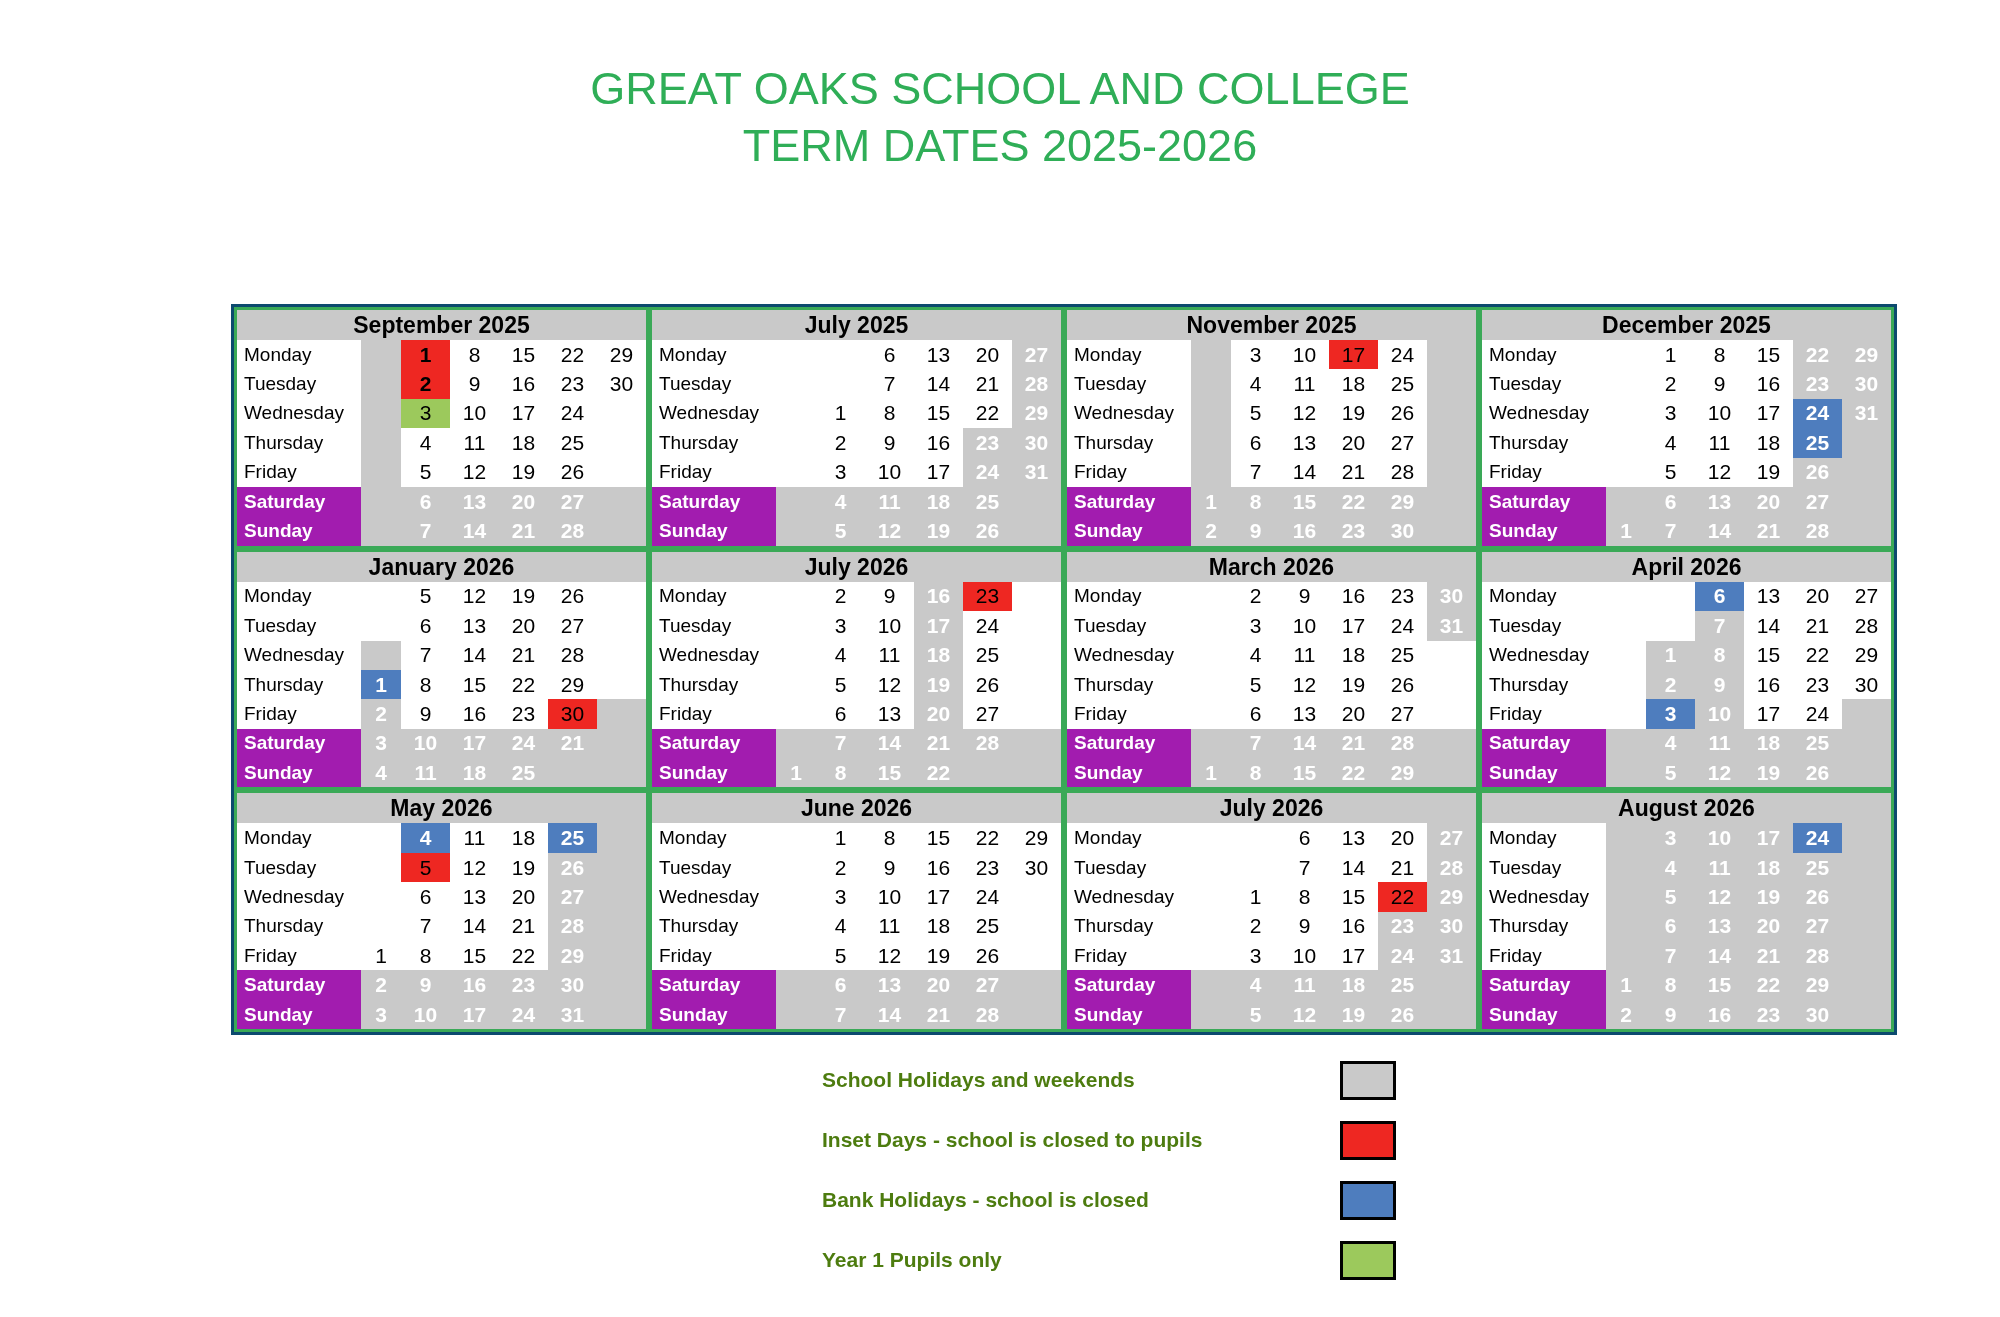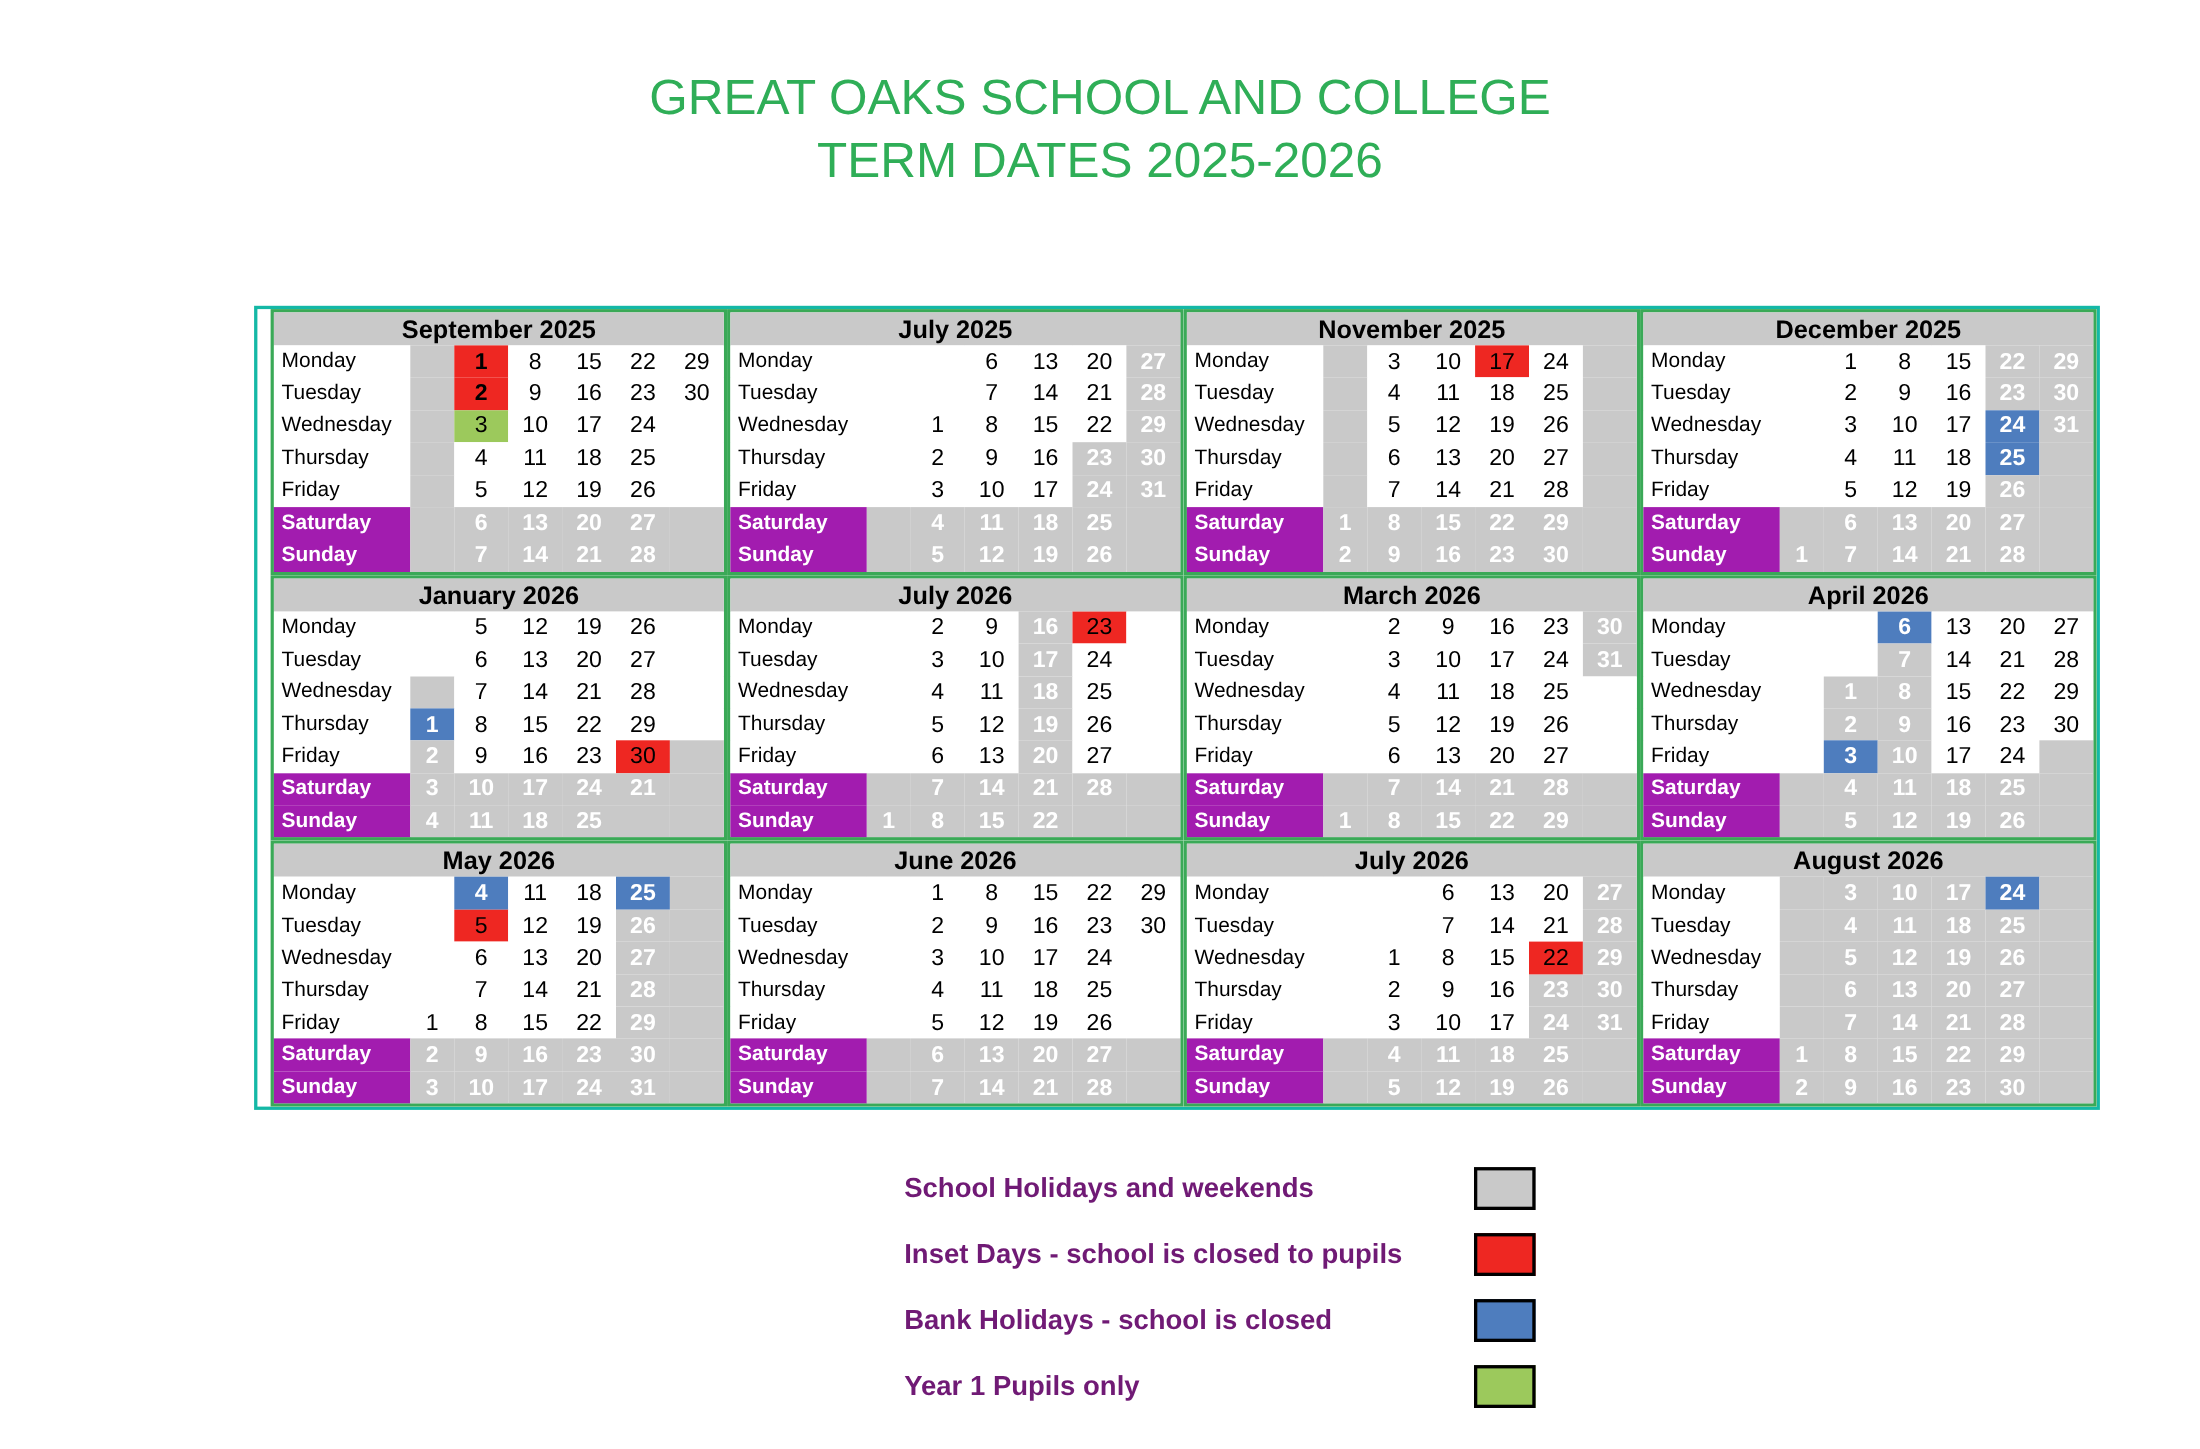--- a/index.html
+++ b/index.html
@@ -6,24 +6,23 @@
   body{
     width:2000px;height:1317px;position:relative;background:#ffffff;
     font-family:"Liberation Sans",sans-serif;overflow:hidden;
   }
   .title{
     position:absolute;top:60px;left:0;width:100%;
     text-align:center;font-weight:normal;font-size:45px;line-height:1.27;
     color:#2fae57;letter-spacing:0px;
   }
   .cal{
-    position:absolute;left:231px;top:278px;
+    position:absolute;left:231px;top:304px;
     display:grid;grid-template-columns:repeat(4,415px);
-    border:3px solid #14b8a6;
-    padding-left:12px;
+    border:3px solid #0c4a6e;
   }
   .month{border:3px solid #3aa957;box-sizing:border-box;background:#ffffff;}
   .month-header{
     height:30px;background:#c9c9c9;color:#000;
     font-weight:bold;font-size:23px;line-height:30px;text-align:center;
   }
   .mrow{
     display:grid;grid-template-columns:124px 40px repeat(5,1fr);
     height:29.4px;
   }
@@ -34,21 +33,21 @@
   .label{justify-content:flex-start;padding-left:7px;font-size:19px;background:#fff;color:#000;}
   .label.weekend{background:#a21caf;color:#fff;font-weight:bold;}
   .bg-w{background:#ffffff;color:#000;}
   .bg-g{background:#c9c9c9;color:#ffffff;font-weight:bold;}
   .bg-b{background:#4e7dbe;color:#ffffff;font-weight:bold;}
   .bg-r{background:#ee2722;color:#000000;}
   .bg-y{background:#9cc95c;color:#000000;}
   .bold{font-weight:bold;}
   .legend{position:absolute;left:822px;top:1050px;}
   .legend-item{display:flex;align-items:center;height:60px;}
-  .legend-label{width:518px;font-size:25px;font-weight:bold;color:#701a75;}
+  .legend-label{width:518px;font-size:21px;font-weight:bold;color:#4d7c0f;}
   .swatch{width:50px;height:33px;border:3px solid #000;box-sizing:content-box;}
 </style>
 </head>
 <body>
 
 <div class="title">
   <div>GREAT OAKS SCHOOL AND COLLEGE</div>
   <div>TERM DATES 2025-2026</div>
 </div>
 

